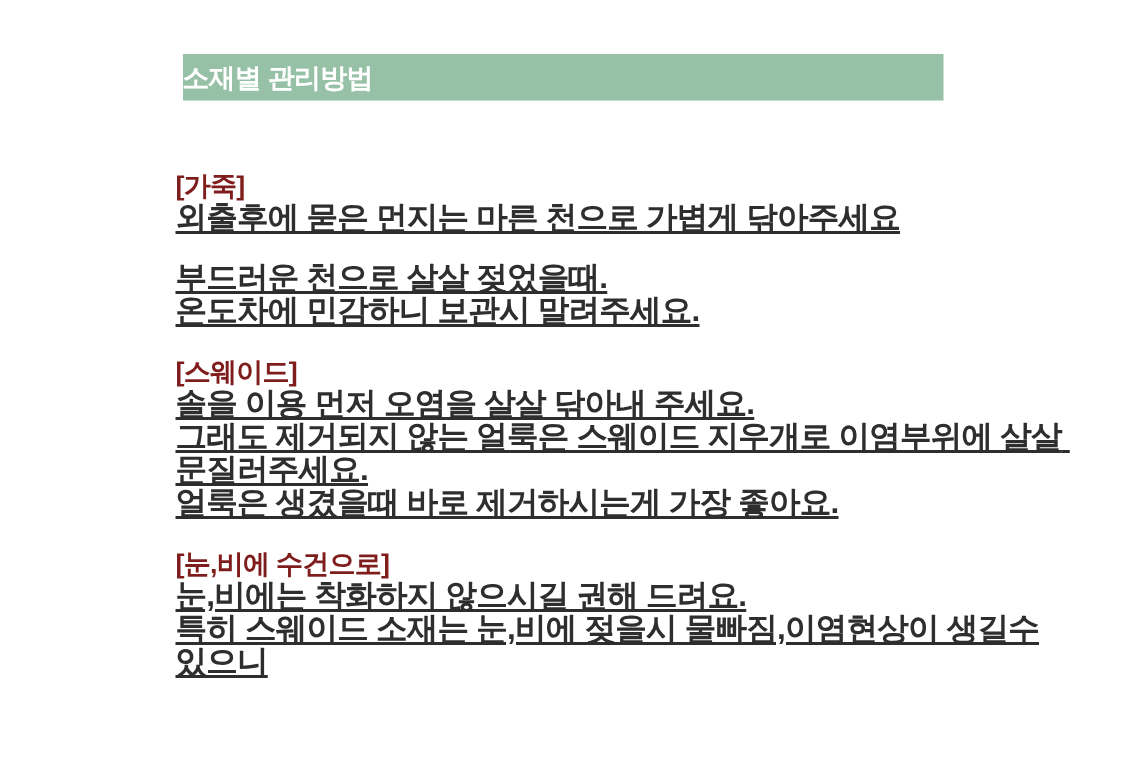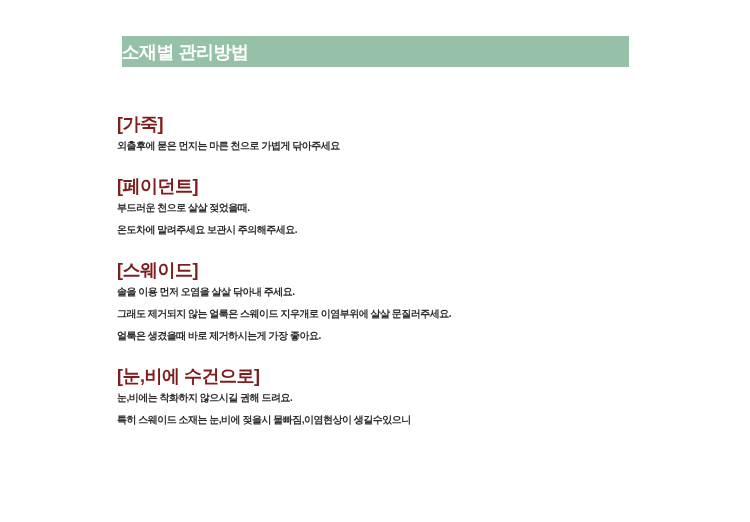--- a/index.html
+++ b/index.html
@@ -39,48 +39,48 @@
   }
   .section-heading {
     font-size: 18px;
     line-height: 22px;
     font-weight: 700;
     color: #7f1d1d;
     letter-spacing: -0.5px;
     white-space: pre-wrap;
   }
   .section-line {
-    font-size: 10px;
+    font-size: 21px;
     line-height: 22px;
     font-weight: 700;
     color: #2e2e2e;
     letter-spacing: -0.5px;
     white-space: pre-wrap;
+    text-decoration: underline;
   }
 </style>
 </head>
 <body>
 
 <div class="page">
 
   <div class="banner" style="background: rgb(151, 193, 166);">
     <span class="banner-title" style="color: rgb(255, 255, 255);">소재별 관리방법</span>
   </div>
 
   <div class="content">
 
     <div class="section">
       <p class="section-heading">[가죽]</p>
       <p class="section-line">외출후에 묻은 먼지는 마른 천으로 가볍게 닦아주세요</p>
     </div>
 
     <div class="section">
-      <p class="section-heading">[페이던트]</p>
       <p class="section-line">부드러운 천으로 살살 젖었을때.</p>
-      <p class="section-line">온도차에 말려주세요 보관시 주의해주세요.</p>
+      <p class="section-line">온도차에 민감하니 보관시 말려주세요.</p>
     </div>
 
     <div class="section">
       <p class="section-heading">[스웨이드]</p>
       <p class="section-line">솔을 이용 먼저 오염을 살살 닦아내 주세요.</p>
       <p class="section-line">그래도 제거되지 않는 얼룩은 스웨이드 지우개로 이염부위에 살살 문질러주세요.</p>
       <p class="section-line">얼룩은 생겼을때 바로 제거하시는게 가장 좋아요.</p>
     </div>
 
     <div class="section">

